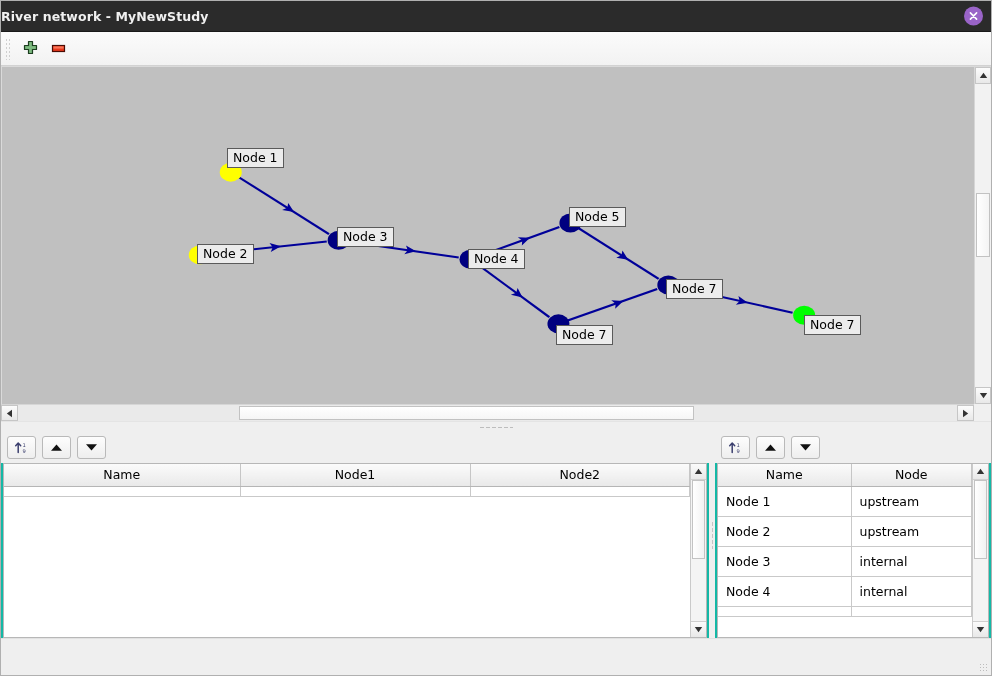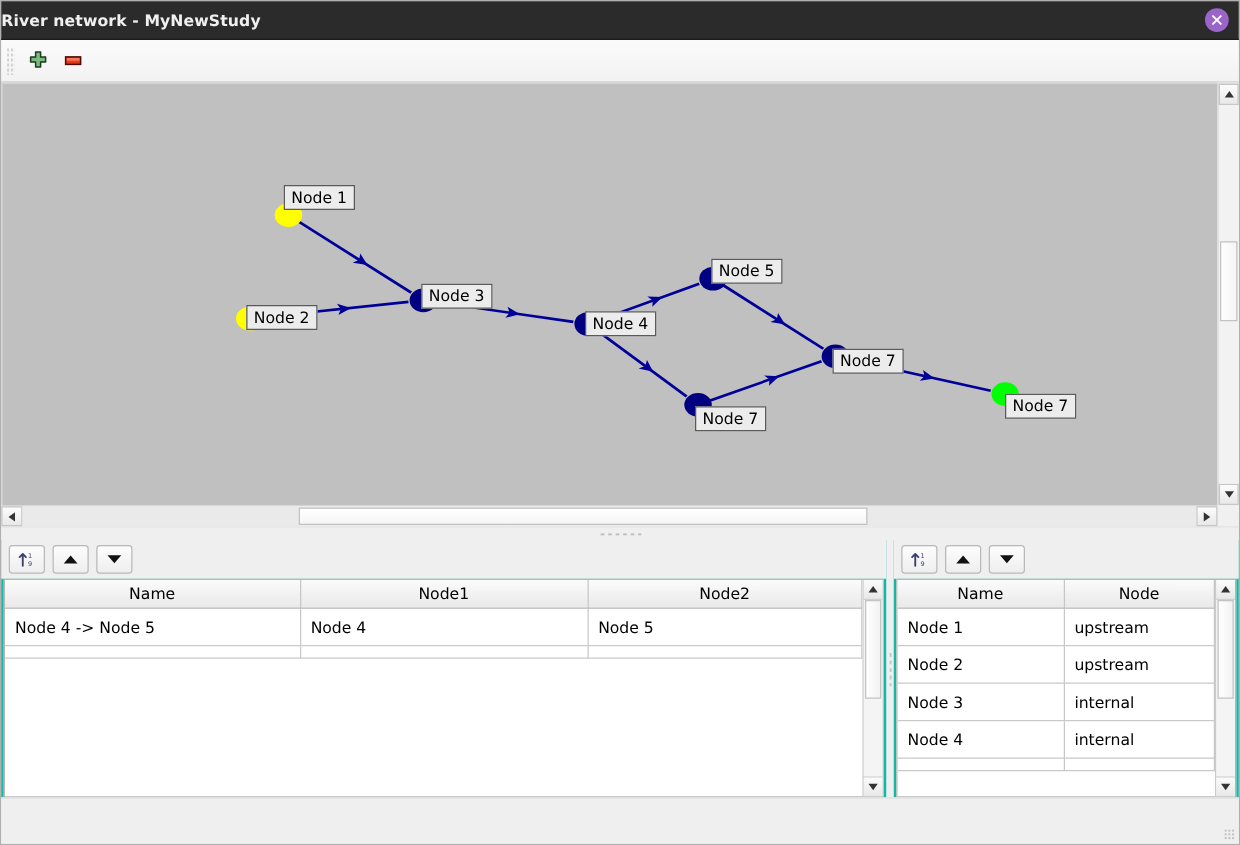--- a/index.html
+++ b/index.html
@@ -430,25 +430,20 @@
                 <col>
               </colgroup>
             <thead>
                 <tr id="reaches-head">
                   <th>Name</th>
                   <th>Node1</th>
                   <th>Node2</th>
                 </tr>
               </thead>
             <tbody id="reaches-body">
-                <tr>
-                  <td>Node 4 -&gt; Node 5</td>
-                  <td>Node 4</td>
-                  <td>Node 5</td>
-                </tr>
                 <tr class="partial">
                   <td></td>
                   <td></td>
                   <td></td>
                 </tr>
               </tbody>
           </table>
         </div>
         <div class="tbl-vscroll">
           <div class="tbl-arrow">

